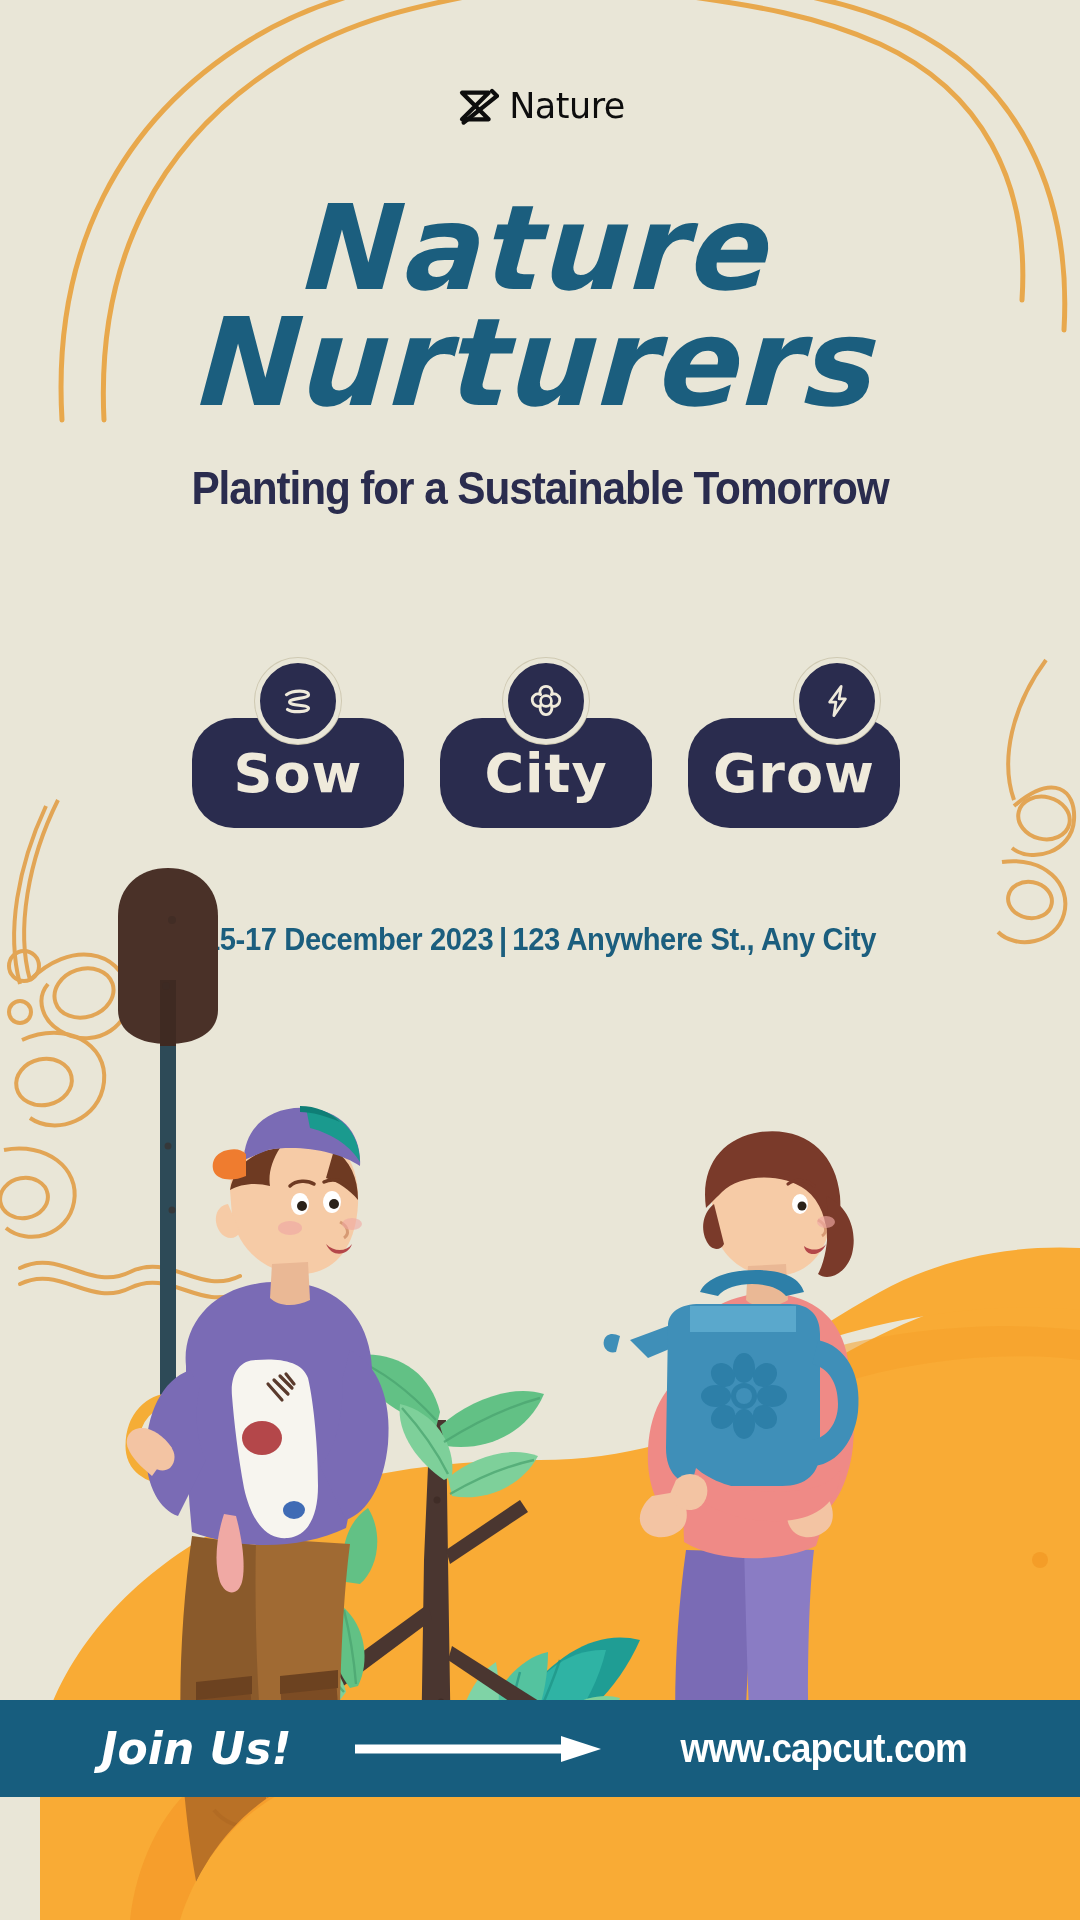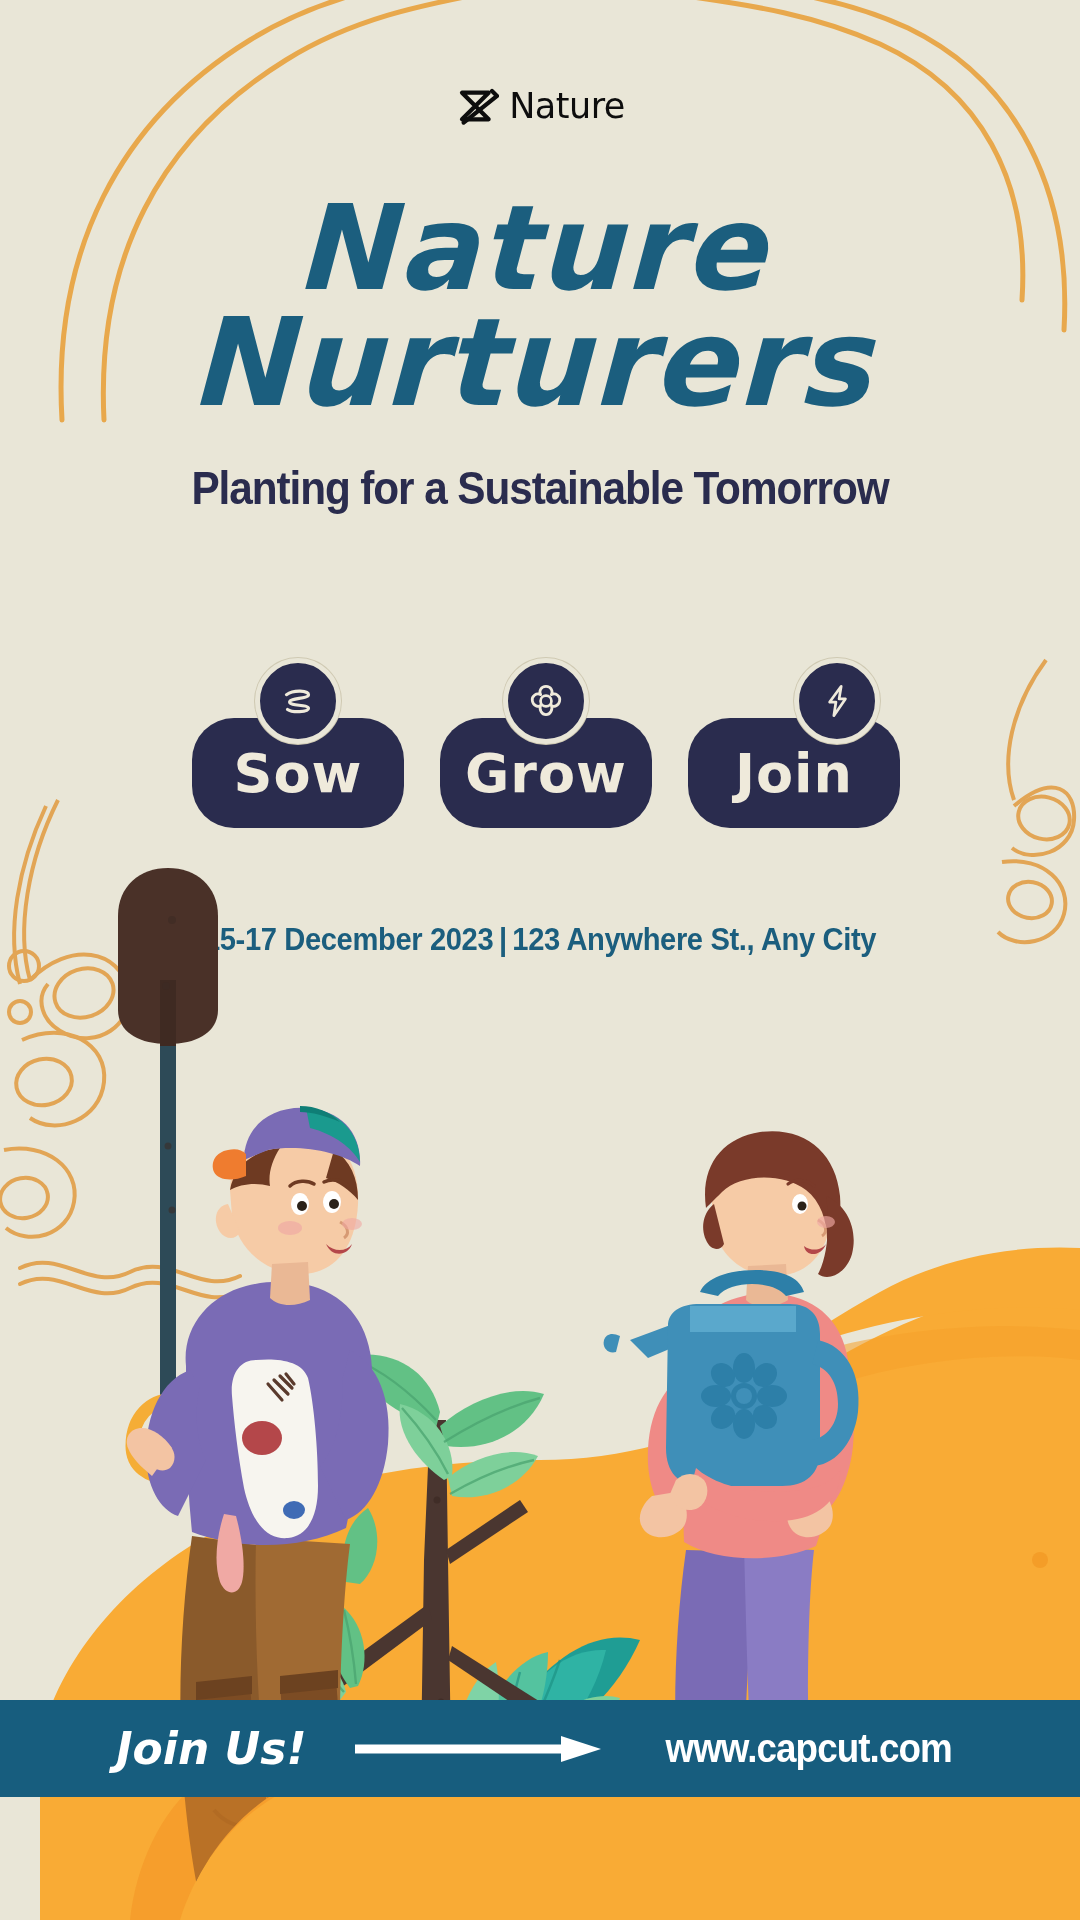--- a/index.html
+++ b/index.html
@@ -110,21 +110,21 @@
   }
   .event-sep{padding:0 6px;}
 
   
   .illo{position:absolute;left:0;bottom:0;width:1080px;height:1060px;}
 
   
   .footer{
     position:absolute;left:0;top:1700px;width:1080px;height:97px;
     background:#175d7e;
-    display:flex;align-items:center;justify-content:center;gap:48px;
+    display:flex;align-items:center;justify-content:center;gap:63px;
     z-index:20;
   }
   .join{
     color:#ffffff;
     font-family:"DejaVu Sans", sans-serif;
     font-weight:700;font-style:italic;
     font-size:44px;letter-spacing:0px;
   }
   .arrow{width:250px;height:32px;display:block;}
   .url{
@@ -217,30 +217,30 @@
       <div class="badge">
         <svg viewBox="0 0 40 40">
           <g fill="none" stroke="#efeadb" stroke-width="2.6" stroke-linejoin="round">
             <path d="M20 6 C 25 6, 27 11, 25 14 C 29 12, 34 15, 33 20 C 32 25, 27 26, 25 24
                      C 27 28, 24 33, 20 33 C 16 33, 13 28, 15 24 C 13 26, 8 25, 7 20
                      C 6 15, 11 12, 15 14 C 13 11, 15 6, 20 6 Z"></path>
             <circle cx="20" cy="20" r="5.2"></circle>
           </g>
         </svg>
       </div>
-      <div class="pill grow">Grow</div>
+      <div class="pill grow">City</div>
     </div>
 
     <div class="pill-wrap green-wrap">
       <div class="badge">
         <svg viewBox="0 0 40 40">
           <path d="M24 6 L13 21 L19 21 L17 34 L28 18 L22 18 Z" fill="none" stroke="#efeadb" stroke-width="2.6" stroke-linejoin="round"></path>
         </svg>
       </div>
-      <div class="pill green">Join</div>
+      <div class="pill green">Grow</div>
     </div>
   </div>
 
   <div class="event-line">
     <span>15-17 December 2023</span><span class="event-sep">|</span><span>123 Anywhere St., Any City</span>
   </div>
 
   <svg class="illo" viewBox="0 0 1080 1060">
 
     <g>

